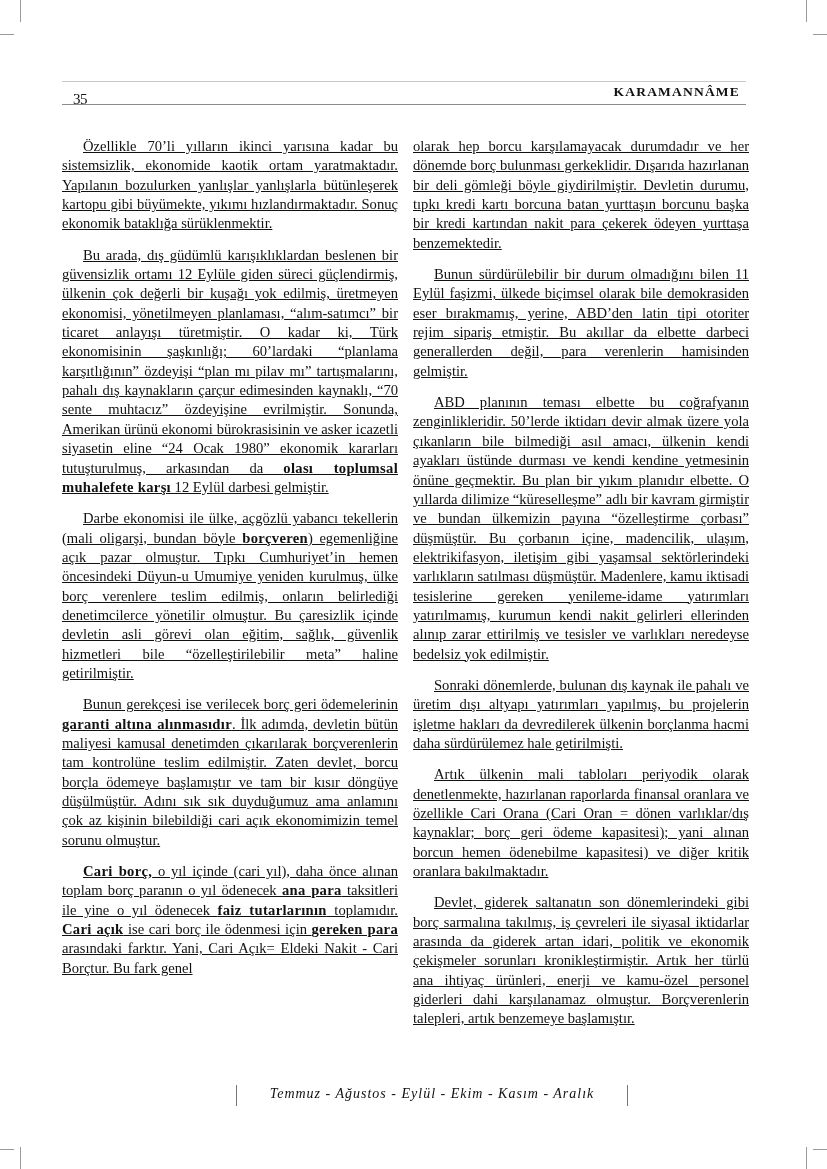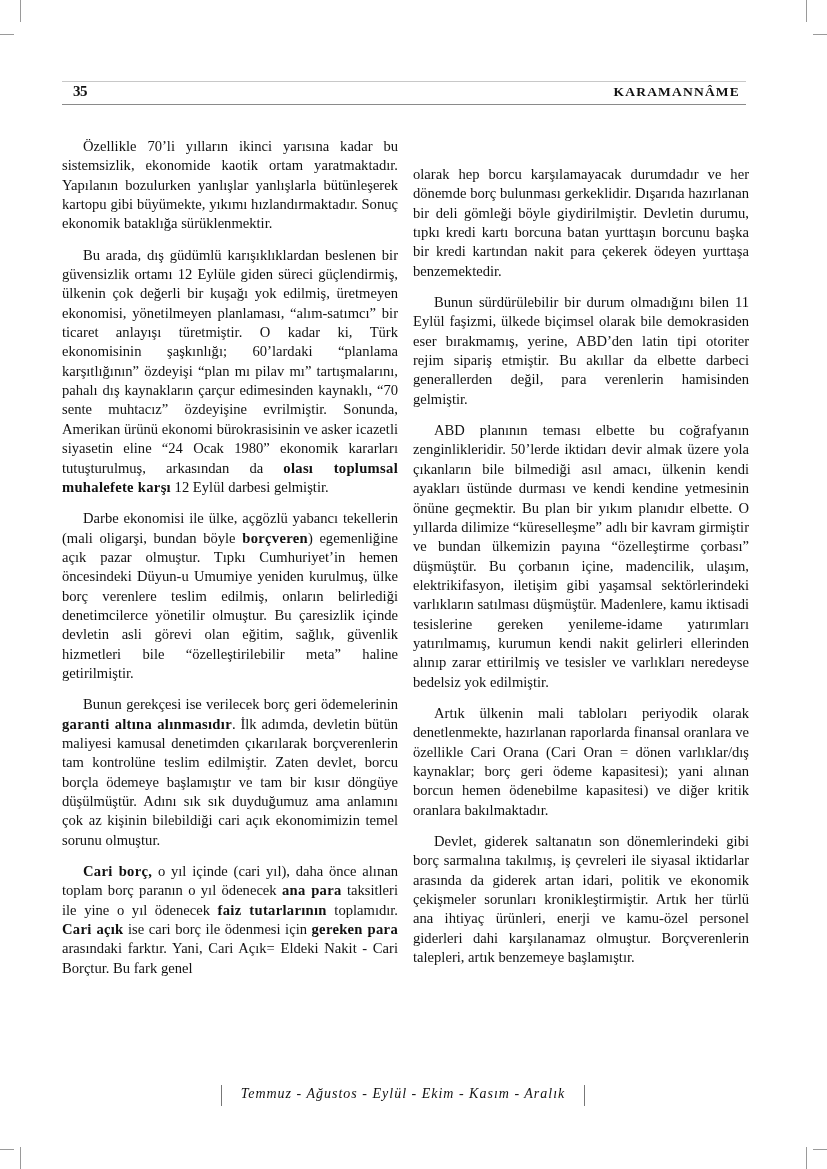--- a/index.html
+++ b/index.html
@@ -3,30 +3,30 @@
 <meta charset="utf-8">
 <style>
   html, body { margin: 0; padding: 0; background: #ffffff; }
   body { width: 827px; height: 1169px; position: relative; overflow: hidden;
          font-family: "Liberation Serif", "DejaVu Serif", serif; color: #111; }
   .crop { position: absolute; background: #9a9a9a; }
   .crop.v { width: 1px; height: 22px; }
   .crop.h { height: 1px; width: 14px; }
   .header { position: absolute; left: 62px; top: 81px; width: 684px; height: 22px;
             border-top: 1.5px solid #c8c8c8; border-bottom: 1.5px solid #8a8a8a; }
-  .page-no { position: absolute; left: 11px; top: 1px; font-weight: bold; font-size: 15px; letter-spacing: -0.5px; }
+  .page-no { position: absolute; left: 11px; top: 9px; font-weight: normal; font-size: 15px; letter-spacing: -0.5px; }
   .journal { position: absolute; right: 6px; top: 2px; font-weight: bold; font-size: 13.5px; letter-spacing: 1.2px; text-align: center; }
   .col { position: absolute; top: 137px; width: 336px; font-size: 14.6px; line-height: 19.35px;
          text-align: justify; hyphens: none; }
   .col.left { left: 62px; }
   .col.right { left: 413px; }
-  .col p { margin: 0 0 12px 0; text-indent: 21px; }
-  .col p.noindent { text-indent: 0; margin-top: 28px; }
+  .col p { margin: 0 0 12px 0; text-indent: 21px; text-decoration: underline; }
+  .col p.noindent { text-indent: 0; }
   .col b { font-weight: bold; letter-spacing: 0.3px; }
-  .footer { position: absolute; top: 1085px; left: 221px; width: 364px; height: 22px; }
+  .footer { position: absolute; top: 1085px; left: 236px; width: 392px; height: 22px; }
   .footer .bar { position: absolute; top: 0; width: 1px; height: 21px; background: #777; }
   .footer .bar.l { left: 0; }
   .footer .bar.r { right: 0; }
   .footer .text { position: absolute; left: 0; right: 0; top: 1px; text-align: center;
                   font-style: italic; font-size: 14px; letter-spacing: 1px; }
 </style>
 </head>
 <body>
 
 <div class="crop v" style="left:20px; top:0;"></div>
@@ -48,20 +48,21 @@
   <p><span>Bu arada, dış güdümlü karışıklıklardan beslenen bir güvensizlik ortamı 12 Eylüle giden süreci güçlendirmiş, ülkenin çok değerli bir kuşağı yok edilmiş, üretmeyen ekonomisi, yönetilmeyen planlaması, “alım-satımcı” bir ticaret anlayışı türetmiştir. O kadar ki, Türk ekonomisinin şaşkınlığı; 60’lardaki “planlama karşıtlığının” özdeyişi “plan mı pilav mı” tartışmalarını, pahalı dış kaynakların çarçur edimesinden kaynaklı, “70 sente muhtacız” özdeyişine evrilmiştir. Sonunda, Amerikan ürünü ekonomi bürokrasisinin ve asker icazetli siyasetin eline “24 Ocak 1980” ekonomik kararları tutuşturulmuş, arkasından da </span><b>olası toplumsal muhalefete karşı</b><span> 12 Eylül darbesi gelmiştir.</span></p>
   <p><span>Darbe ekonomisi ile ülke, açgözlü yabancı tekellerin (mali oligarşi, bundan böyle </span><b>borçveren</b><span>) egemenliğine açık pazar olmuştur. Tıpkı Cumhuriyet’in hemen öncesindeki Düyun-u Umumiye yeniden kurulmuş, ülke borç verenlere teslim edilmiş, onların belirlediği denetimcilerce yönetilir olmuştur. Bu çaresizlik içinde devletin asli görevi olan eğitim, sağlık, güvenlik hizmetleri bile “özelleştirilebilir meta”  haline getirilmiştir.</span></p>
   <p><span>Bunun gerekçesi ise verilecek borç geri ödemelerinin </span><b>garanti altına alınmasıdır</b><span>. İlk adımda, devletin bütün maliyesi kamusal denetimden çıkarılarak borçverenlerin tam kontrolüne teslim edilmiştir. Zaten devlet, borcu borçla ödemeye başlamıştır ve tam bir kısır döngüye düşülmüştür. Adını sık sık duyduğumuz ama anlamını çok az kişinin bilebildiği cari açık ekonomimizin temel sorunu olmuştur.</span></p>
   <p><b>Cari borç,</b><span> o yıl içinde (cari yıl), daha önce alınan toplam borç paranın o yıl ödenecek </span><b>ana para</b><span> taksitleri ile yine o yıl ödenecek </span><b>faiz tutarlarının</b><span> toplamıdır. </span><b>Cari açık</b><span> ise cari borç ile ödenmesi için </span><b>gereken para</b><span> arasındaki farktır. Yani, Cari Açık= Eldeki Nakit  - Cari Borçtur. Bu fark genel</span></p>
 </div>
 
 <div class="col right">
   <p class="noindent">olarak hep borcu karşılamayacak durumdadır ve her dönemde borç bulunması gerkeklidir. Dışarıda hazırlanan bir deli gömleği böyle giydirilmiştir. Devletin durumu, tıpkı kredi kartı borcuna batan yurttaşın borcunu başka bir kredi kartından nakit para çekerek ödeyen yurttaşa benzemektedir.</p>
   <p>Bunun sürdürülebilir bir durum olmadığını bilen 11 Eylül faşizmi, ülkede biçimsel olarak bile demokrasiden eser bırakmamış, yerine, ABD’den latin tipi otoriter rejim sipariş etmiştir. Bu akıllar da elbette darbeci generallerden değil, para verenlerin hamisinden gelmiştir.</p>
   <p>ABD planının teması elbette bu coğrafyanın zenginlikleridir. 50’lerde iktidarı devir almak üzere yola çıkanların bile bilmediği asıl amacı, ülkenin kendi ayakları üstünde durması ve kendi kendine yetmesinin önüne geçmektir. Bu plan bir yıkım planıdır elbette. O yıllarda dilimize “küreselleşme” adlı bir kavram girmiştir ve bundan ülkemizin payına  “özelleştirme çorbası” düşmüştür. Bu çorbanın içine, madencilik, ulaşım, elektrikifasyon, iletişim gibi yaşamsal sektörlerindeki varlıkların satılması düşmüştür.  Madenlere, kamu iktisadi tesislerine gereken yenileme-idame yatırımları yatırılmamış, kurumun kendi nakit gelirleri  ellerinden alınıp zarar ettirilmiş ve tesisler ve varlıkları neredeyse bedelsiz yok edilmiştir.</p>
+  <p>Sonraki dönemlerde, bulunan dış kaynak ile pahalı ve üretim dışı altyapı yatırımları yapılmış, bu projelerin işletme hakları da devredilerek ülkenin borçlanma hacmi daha sürdürülemez hale getirilmişti.</p>
   <p>Artık ülkenin mali tabloları periyodik olarak denetlenmekte, hazırlanan raporlarda finansal oranlara ve özellikle Cari Orana (Cari Oran = dönen varlıklar/dış kaynaklar;  borç geri ödeme kapasitesi); yani alınan borcun hemen ödenebilme kapasitesi) ve diğer kritik oranlara bakılmaktadır.</p>
   <p>Devlet, giderek saltanatın son dönemlerindeki gibi borç sarmalına takılmış, iş çevreleri ile siyasal iktidarlar arasında da giderek artan idari, politik ve ekonomik çekişmeler sorunları kronikleştirmiştir. Artık her türlü ana ihtiyaç ürünleri, enerji ve kamu-özel personel giderleri dahi karşılanamaz olmuştur. Borçverenlerin talepleri, artık benzemeye başlamıştır.</p>
 </div>
 
 <div class="footer">
   <div class="bar l"></div>
   <div class="text">Temmuz - Ağustos - Eylül - Ekim - Kasım - Aralık</div>
   <div class="bar r"></div>
 </div>
 

